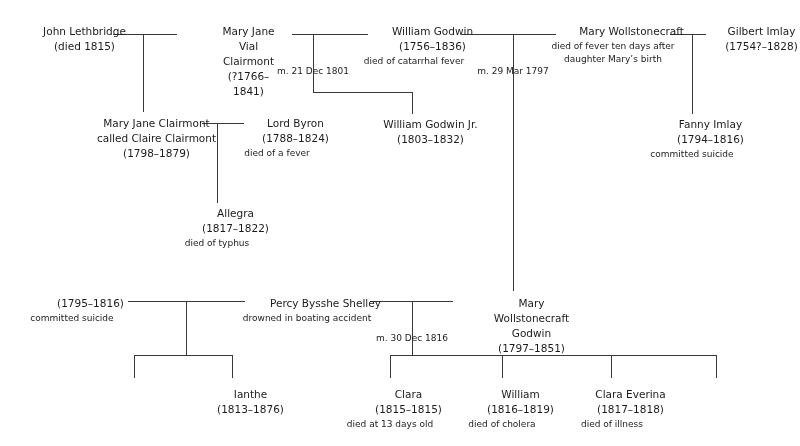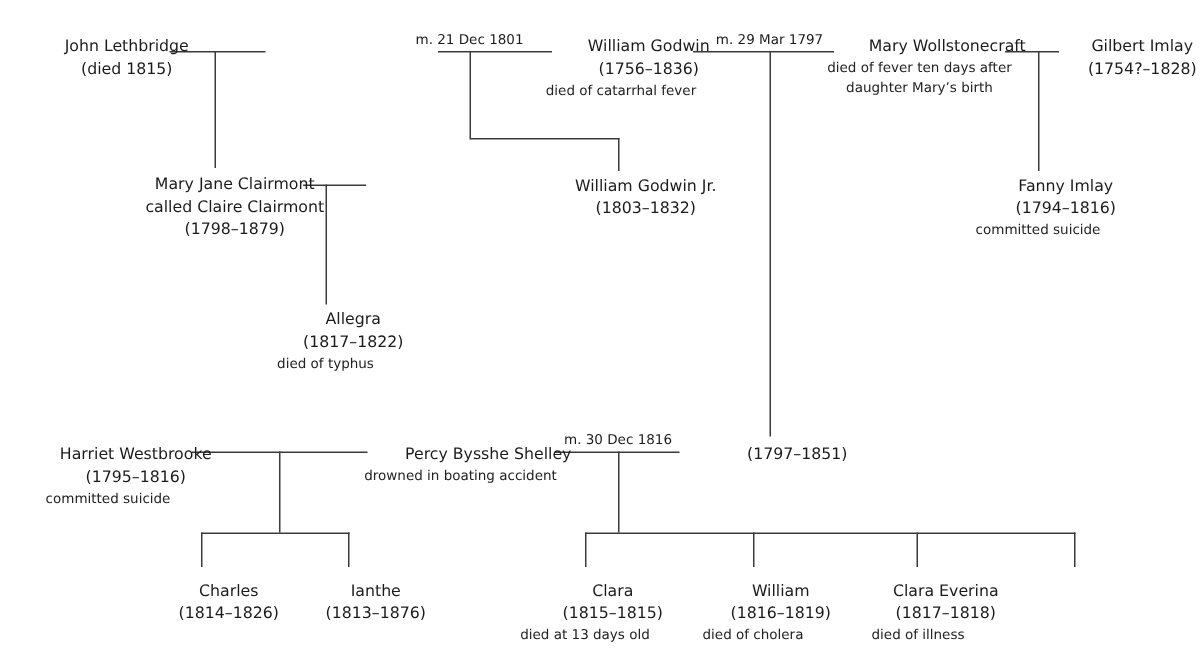--- a/index.html
+++ b/index.html
@@ -10,21 +10,21 @@
   }
   .node{
     position:absolute;transform:translateX(-50%);
     text-align:center;font-size:10.5px;line-height:15px;white-space:nowrap;
   }
   .node.wrap{white-space:normal;}
   .nm,.dt,.alias{display:block;margin-left:37px;}
   .nt{display:block;font-size:9px;line-height:13px;margin-top:1px;color:#222;}
   .mlabel{
     position:absolute;transform:translateX(-50%);
-    font-size:9px;line-height:11px;text-align:right;white-space:nowrap;color:#1b1b1b;
+    font-size:9px;line-height:11px;text-align:right;white-space:nowrap;color:#1b1b1b;margin-top:44px;
   }
   .hl,.vl{position:absolute;background:#3a3a3a;}
   .hl{height:1px;}
   .vl{width:1px;}
 </style>
 </head>
 <body>
 
 <div class="canvas">
 
@@ -56,20 +56,24 @@
 
   <div class="mlabel" style="left:313px;top:22px">m. 21 Dec 1801</div>
   <div class="mlabel" style="left:513px;top:22px">m. 29 Mar 1797</div>
   <div class="mlabel" style="left:412px;top:289px">m. 30 Dec 1816</div>
 
   <div class="node" style="left:66px;top:24px">
     <span class="nm">John Lethbridge</span>
     <span class="dt">(died 1815)</span>
   </div>
 
+  <div class="node wrap" style="left:230px;top:24px;width:100px">
+    <span class="nm">Mary Jane Vial Clairmont</span>
+    <span class="dt">(?1766–1841)</span>
+  </div>
 
   <div class="node wrap" style="left:414px;top:24px;width:130px">
     <span class="nm">William Godwin</span>
     <span class="dt">(1756–1836)</span>
     <span class="nt">died of catarrhal fever</span>
   </div>
 
   <div class="node wrap" style="left:613px;top:24px;width:150px">
     <span class="nm">Mary Wollstonecraft</span>
     <span class="nt">died of fever ten days after daughter Mary’s birth</span>
@@ -79,57 +83,58 @@
     <span class="nm">Gilbert Imlay</span>
     <span class="dt">(1754?–1828)</span>
   </div>
 
   <div class="node" style="left:138px;top:116px">
     <span class="nm">Mary Jane Clairmont</span>
     <span class="alias">called Claire Clairmont</span>
     <span class="dt">(1798–1879)</span>
   </div>
 
+  <div class="node" style="left:277px;top:116px">
+    <span class="nm">Lord Byron</span>
+    <span class="dt">(1788–1824)</span>
+    <span class="nt">died of a fever</span>
+  </div>
 
   <div class="node" style="left:412px;top:117px">
     <span class="nm">William Godwin Jr.</span>
     <span class="dt">(1803–1832)</span>
   </div>
 
   <div class="node" style="left:692px;top:117px">
     <span class="nm">Fanny Imlay</span>
     <span class="dt">(1794–1816)</span>
     <span class="nt">committed suicide</span>
   </div>
 
   <div class="node" style="left:217px;top:206px">
     <span class="nm">Allegra</span>
     <span class="dt">(1817–1822)</span>
     <span class="nt">died of typhus</span>
   </div>
 
   <div class="node" style="left:72px;top:296px">
-    <span class="nm">Harriet Westbrooke</span>
     <span class="dt">(1795–1816)</span>
     <span class="nt">committed suicide</span>
   </div>
 
   <div class="node" style="left:307px;top:296px">
     <span class="nm">Percy Bysshe Shelley</span>
     <span class="nt">drowned in boating accident</span>
   </div>
 
   <div class="node wrap" style="left:513px;top:296px;width:120px">
+    <span class="nm">Mary Wollstonecraft Godwin</span>
     <span class="dt">(1797–1851)</span>
   </div>
 
-  <div class="node" style="left:134px;top:387px">
-    <span class="nm">Charles</span>
-    <span class="dt">(1814–1826)</span>
-  </div>
 
   <div class="node" style="left:232px;top:387px">
     <span class="nm">Ianthe</span>
     <span class="dt">(1813–1876)</span>
   </div>
 
   <div class="node" style="left:390px;top:387px">
     <span class="nm">Clara</span>
     <span class="dt">(1815–1815)</span>
     <span class="nt">died at 13 days old</span>

